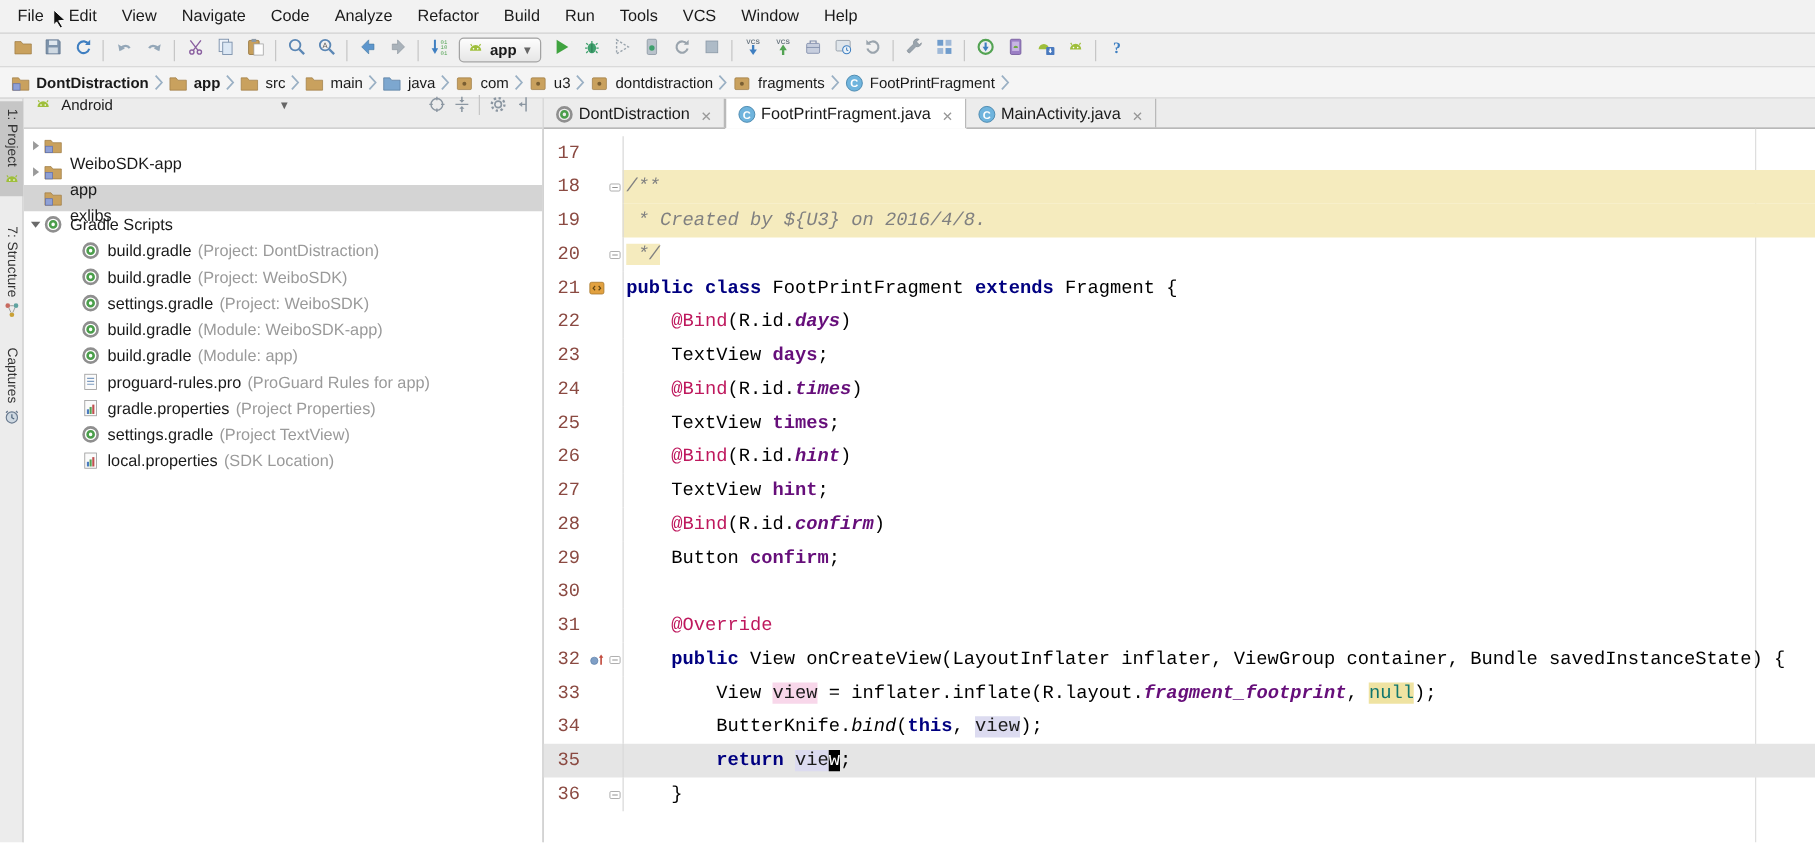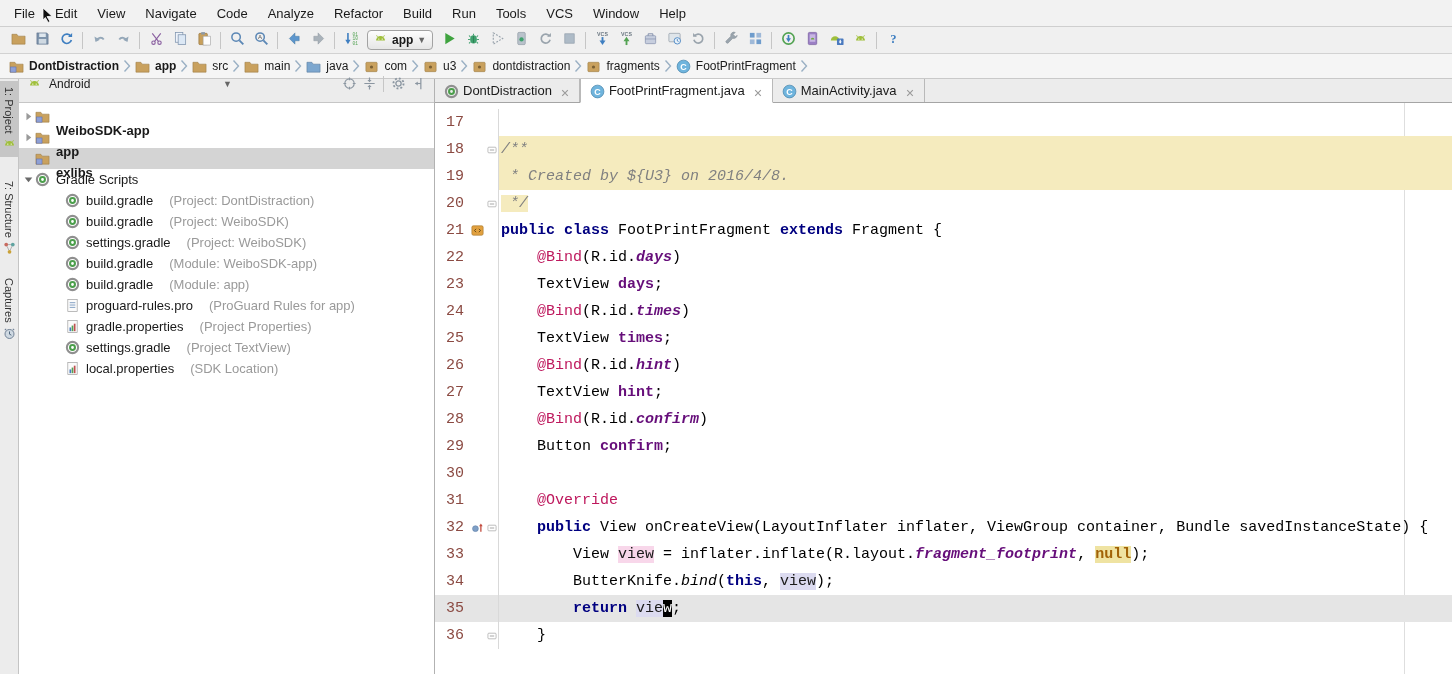--- a/index.html
+++ b/index.html
@@ -44,22 +44,22 @@
   .view-combo .arr { margin-left:auto; font-size:9px; color:#666; padding-right:10px; }
   .ph-sep { width:1px; height:16px; background:#c6c6c6; margin:0 4px; }
   .ph-ic { width:20px; height:20px; display:flex; align-items:center; justify-content:center; }
   .ph-spacer { flex:1; }
 
   .tree { flex:1; padding-top:3px; overflow:hidden; font-size:13px; }
   .tree-row { height:21px; display:flex; align-items:center; white-space:nowrap; }
   .tree-row.selected { background:#d4d4d4; }
   .tree-arrow { width:13px; height:13px; flex:none; display:flex; align-items:center; justify-content:center; }
   .tree-ico { width:16px; height:16px; flex:none; margin-right:5px; display:flex; align-items:center; }
-  .tree-label.bold { font-weight:bold;margin-top:28px; }
-  .tree-note { color:#9a9a9a; margin-left:16px; }
+  .tree-label.bold { font-weight:normal;margin-top:28px; }
+  .tree-note { color:#9a9a9a; margin-left:5px; }
 
   
   .editor { flex:1; display:flex; flex-direction:column; background:#fff; min-width:0; }
   .tabs { height:24px; background:#ececec; border-bottom:1px solid #a5a5a5; display:flex; align-items:stretch; }
   .tab { display:flex; align-items:center; gap:5px; padding:0 9px; font-size:13px;
     border-right:1px solid #b9b9b9; position:relative; }
   .tab.active { background:#fff; border-left:1px solid #b9b9b9; margin-bottom:-1px;
     border-bottom:1px solid #fff; z-index:2; }
   .tab .ticon { width:14px; height:14px; }
   .tab .close { width:10px; height:10px; margin-left:3px; }
@@ -79,21 +79,21 @@
 
   .kw  { color:#000080; font-weight:bold; }
   .ann { color:#be185d; }
   .fld { color:#660e7a; font-weight:bold; }
   .sfld{ color:#660e7a; font-weight:bold; font-style:italic; }
   .com { color:#808080; font-style:italic; }
   .pln { color:#000; }
   .itl { color:#000; font-style:italic; }
   .hlv { background:#dcdbf0; }
   .hlp { background:#f8d7ea; }
-  .hln { background:#efe3a2; color:#a16207; font-weight:bold; }
+  .hln { background:#efe3a2; color:#0f766e; font-weight:normal; }
   .caret { background:#000; color:#fff; }
 </style>
 </head>
 <body>
 
 <div class="ide">
 
   <div class="menubar">
     <span class="menu-items"><span class="menu-item">File</span><span class="menu-item">Edit</span><span class="menu-item">View</span><span class="menu-item">Navigate</span><span class="menu-item">Code</span><span class="menu-item">Analyze</span><span class="menu-item">Refactor</span><span class="menu-item">Build</span><span class="menu-item">Run</span><span class="menu-item">Tools</span><span class="menu-item">VCS</span><span class="menu-item">Window</span><span class="menu-item">Help</span></span>
     <span class="mouse-cursor"><svg width="16" height="16" viewBox="0 0 16 16">

